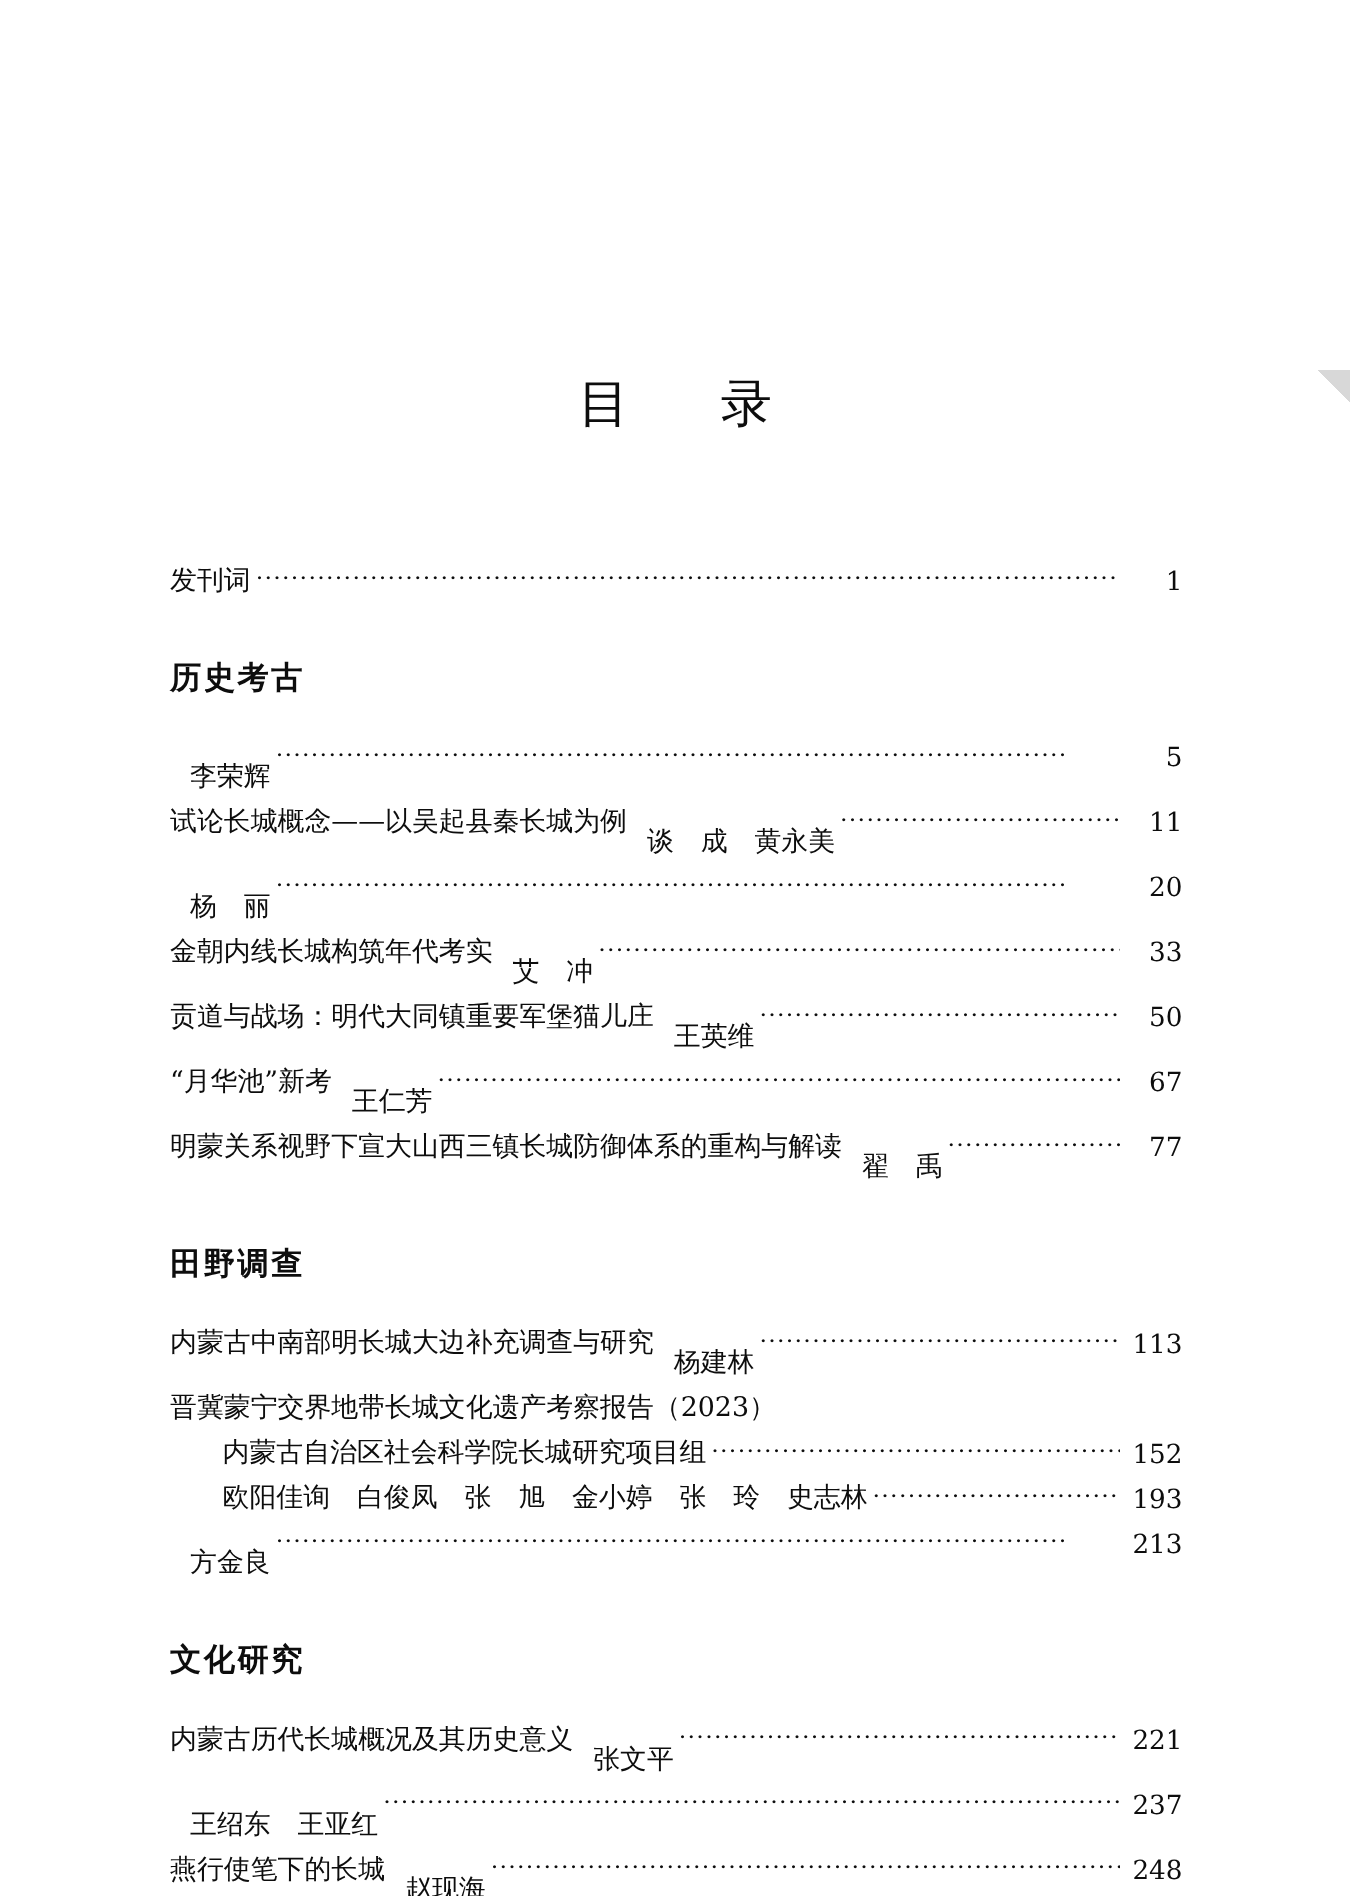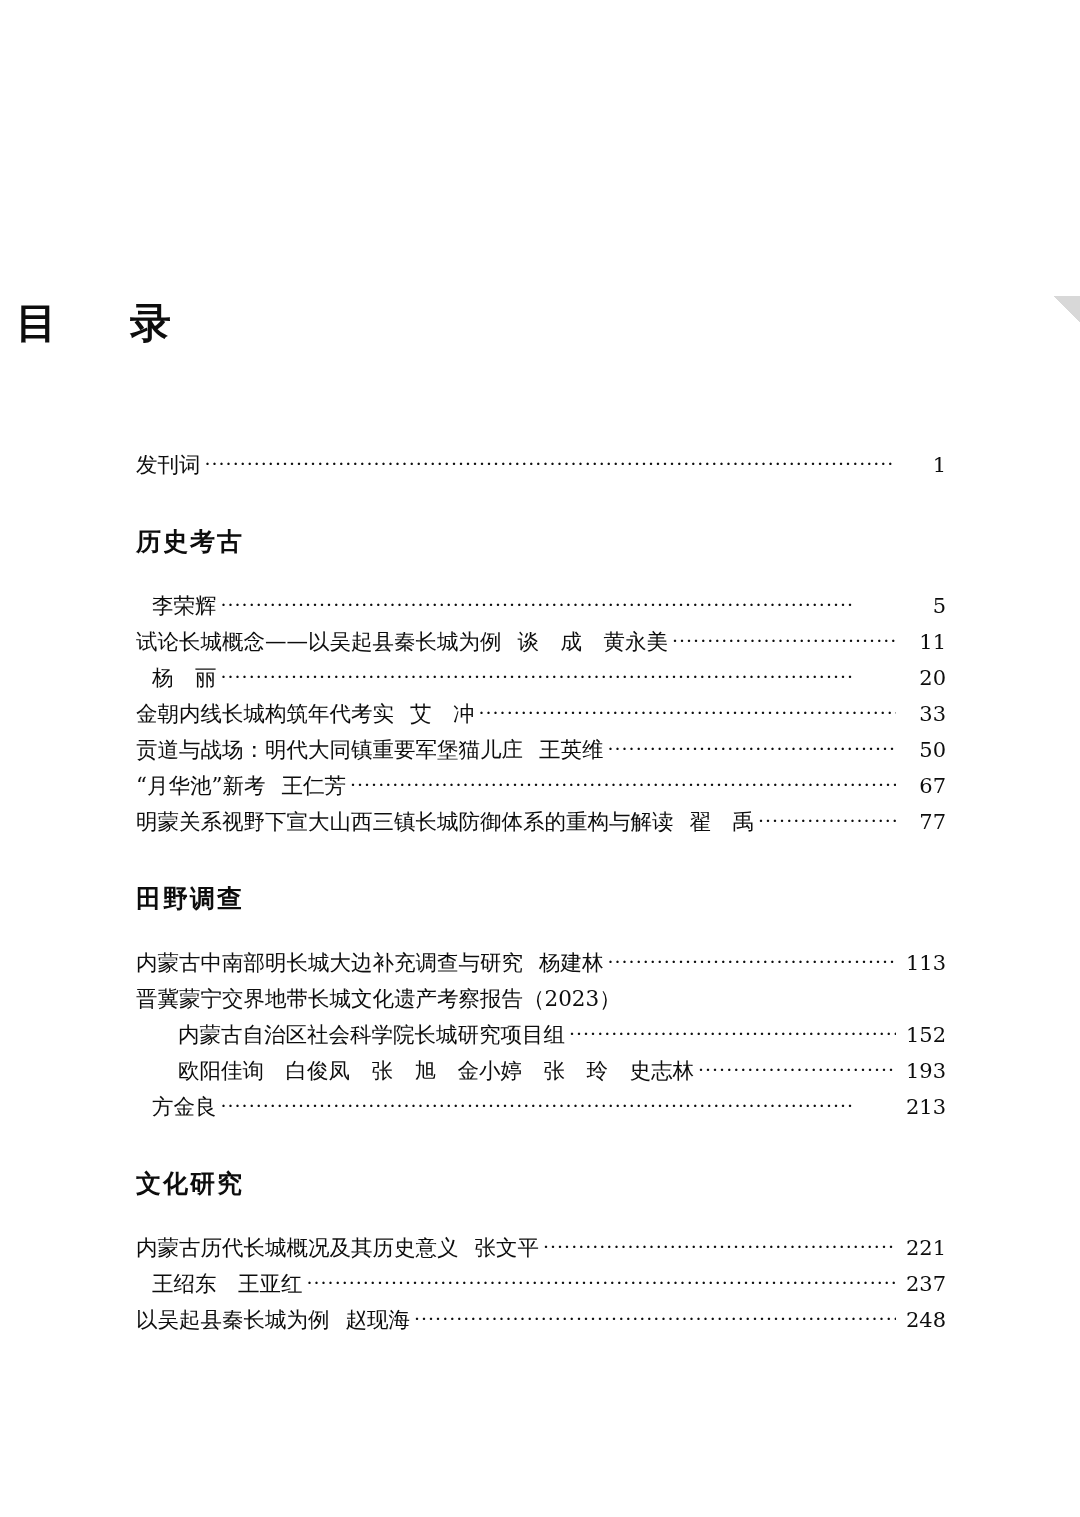--- a/index.html
+++ b/index.html
@@ -15,23 +15,23 @@
     position: relative;
     overflow: hidden;
   }
   .page {
     position: relative;
     width: 1080px;
     height: 1517px;
     box-sizing: border-box;
   }
   .toc-title {
-    text-align: left;
+    text-align: center;
     font-size: 41px;
-    font-weight: bold;
+    font-weight: normal;
     letter-spacing: 16px;
     margin-top: 296px;
     margin-bottom: 0;
     text-indent: 16px;
     font-family: "DejaVu Serif", "Liberation Serif", serif;
   }
   .content {
     margin-top: 96px;
     padding-left: 136px;
     padding-right: 134px;
@@ -43,20 +43,21 @@
     line-height: 36px;
     margin: 0;
     white-space: nowrap;
   }
   .entry .txt {
     flex: 0 0 auto;
   }
   .entry .authors {
     flex: 0 0 auto;
     padding-left: 16px;
+    margin-top: 16px;
   }
   .entry .leader {
     flex: 1 1 auto;
     overflow: hidden;
     white-space: nowrap;
     letter-spacing: 1px;
     font-size: 19px;
     position: relative;
     top: -2px;
     margin: 0 4px;
@@ -202,21 +203,21 @@
         <span class="page-no">221</span>
       </div>
 
       <div class="entry">
         <span class="authors">王绍东　王亚红</span>
         <span class="leader">··························································································</span>
         <span class="page-no">237</span>
       </div>
 
       <div class="entry">
-        <span class="txt">以吴起县秦长城为例</span>
+        <span class="txt">燕行使笔下的长城</span>
         <span class="authors">赵现海</span>
         <span class="leader">··························································································</span>
         <span class="page-no">248</span>
       </div>
     </div>
 
   </div>
 
 </div>
 

